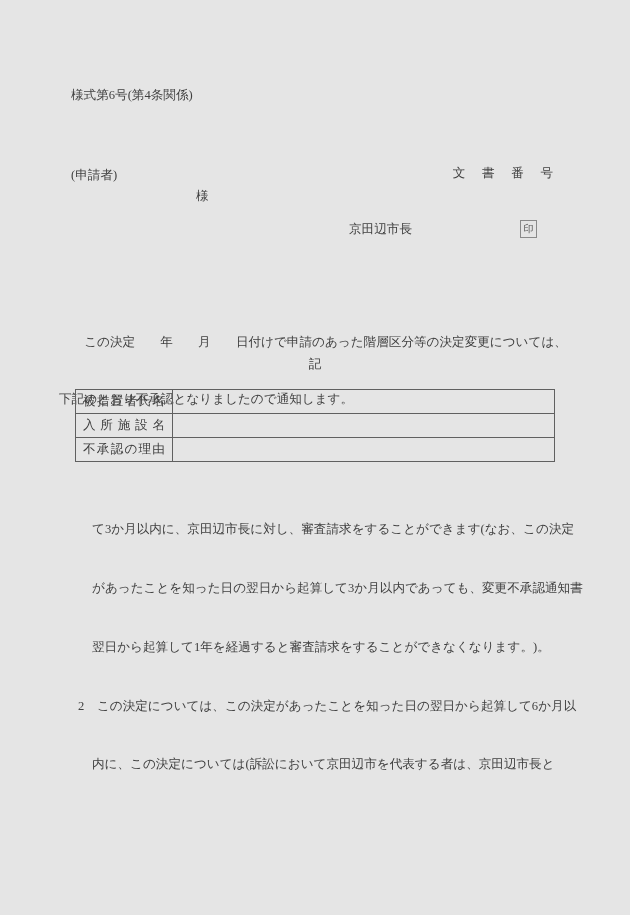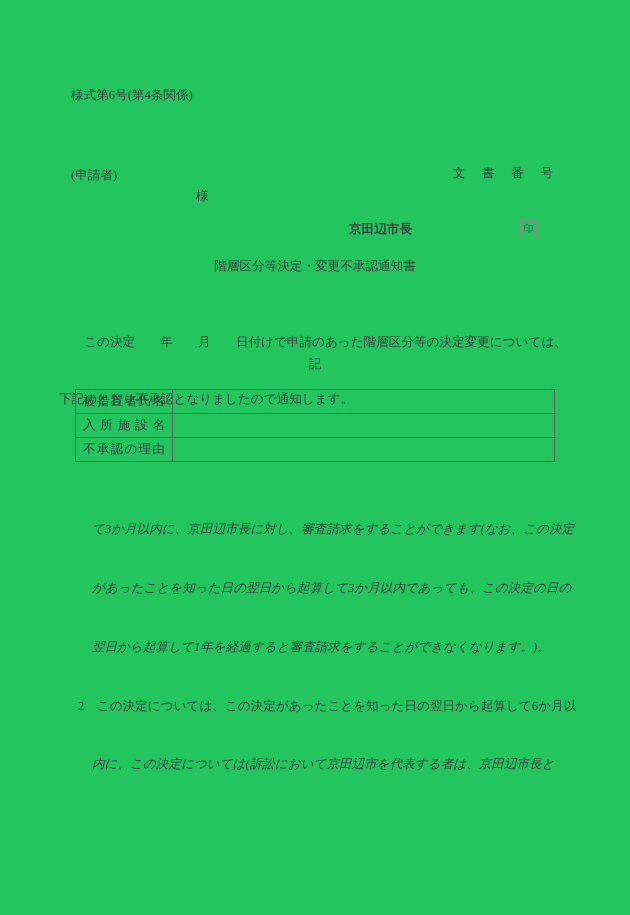--- a/index.html
+++ b/index.html
@@ -7,33 +7,33 @@
     padding: 0;
     width: 630px;
     height: 915px;
     background: #fcfcfc;
     overflow: hidden;
   }
   .page {
     position: relative;
     width: 630px;
     height: 915px;
-    background: #22c55e;
+    background: #e5e5e5;
     color: #3f3f3f;
     font-family: "Liberation Serif", "DejaVu Serif", serif;
     font-size: 12.6px;
     line-height: 19px;
   }
   .abs { position: absolute; white-space: pre; }
 
   .form-id      { left: 71px;  top: 86px; }
   .hdr-right    { right: 75px; top: 116px; text-align: left; line-height: 23px; letter-spacing: 2px; }
   .applicant    { left: 71px;  top: 166px; }
   .honorific    { left: 196px; top: 187px; }
-  .mayor        { left: 349px; top: 220px; font-weight: bold; }
+  .mayor        { left: 349px; top: 220px; }
   .seal {
     left: 520px; top: 220px;
     width: 15px; height: 16px;
     border: 1px solid #8a8a8a;
     font-size: 10px; line-height: 16px;
     text-align: center; color: #555;
   }
   .doc-title    { left: 0; top: 257px; width: 630px; text-align: center; }
   .body-par     { left: 59px;  top: 295px; line-height: 19px; }
   .record-mark  { left: 0; top: 355px; width: 630px; text-align: center; }
@@ -50,40 +50,39 @@
     font-weight: normal;
     font-size: 12.6px;
     padding: 0 7px;
   }
   table.info-table th { width: 82px; }
   .just { display: flex; justify-content: space-between; }
 
   .notice { left: 71px; top: 481px; line-height: 19.6px; width: 500px; }
   .notice .ln    { white-space: pre; }
   .notice .first { padding-left: 7px; }
-  .notice .cont  { padding-left: 21px; font-style: italic; }
+  .notice .cont  { padding-left: 21px; }
 </style>
 </head>
 <body>
 
 <div class="page">
 
   <div class="abs form-id">様式第6号(第4条関係)</div>
 
   <div class="abs hdr-right">
     <div>文　書　番　号</div>
   </div>
 
   <div class="abs applicant">(申請者)</div>
   <div class="abs honorific">様</div>
 
   <div class="abs mayor">京田辺市長</div>
   <div class="abs seal">印</div>
 
-  <div class="abs doc-title">階層区分等決定・変更不承認通知書</div>
 
   <div class="abs body-par">
     <div>　　この決定　　年　　月　　日付けで申請のあった階層区分等の決定変更については、</div>
     <div>下記のとおり不承認となりましたので通知します。</div>
   </div>
 
   <div class="abs record-mark">記</div>
 
   <table class="info-table">
     <tbody>
@@ -123,21 +122,21 @@
               <span>由</span>
             </span>
           </th>
       <td></td>
     </tr>
   </tbody>
     </table>
 
   <div class="abs notice">
     <div class="ln cont">て3か月以内に、京田辺市長に対し、審査請求をすることができます(なお、この決定</div>
-    <div class="ln cont">があったことを知った日の翌日から起算して3か月以内であっても、この決定の日の</div>
+    <div class="ln cont">があったことを知った日の翌日から起算して3か月以内であっても、変更不承認通知書</div>
     <div class="ln cont">翌日から起算して1年を経過すると審査請求をすることができなくなります。)。</div>
     <div class="ln first">2　この決定については、この決定があったことを知った日の翌日から起算して6か月以</div>
     <div class="ln cont">内に、この決定については(訴訟において京田辺市を代表する者は、京田辺市長と</div>
     
     
     
     
     
     
     

